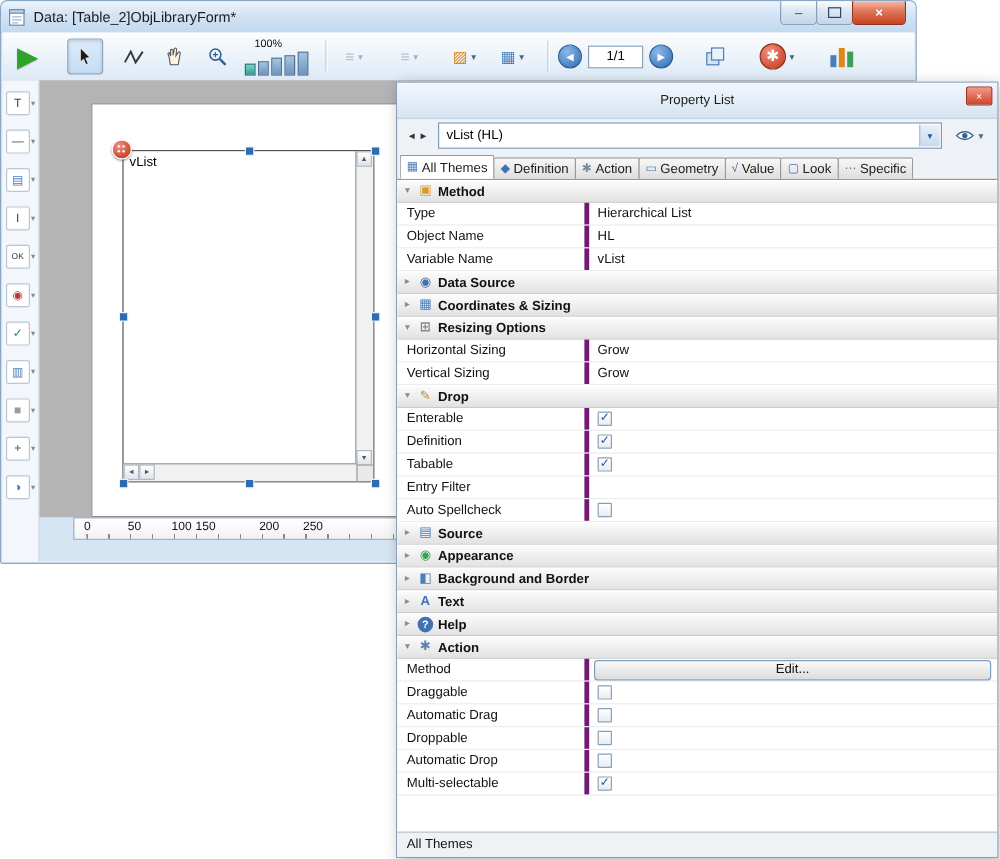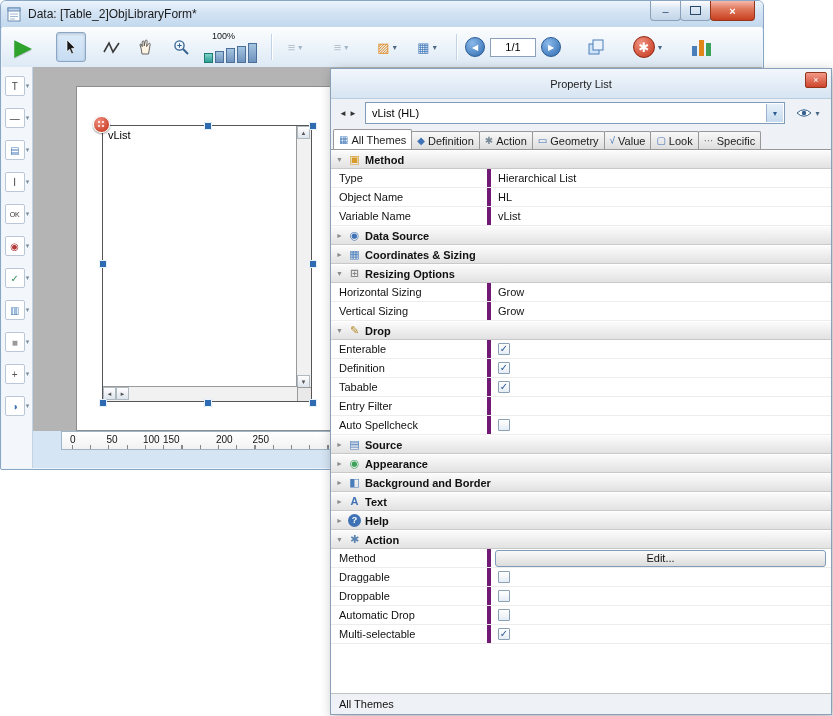--- a/index.html
+++ b/index.html
@@ -488,20 +488,26 @@
           <div class="editbtn">Edit...</div>
         </div>
       </div>
       <div class="prow">
         <div class="plabel">Draggable</div>
         <div class="pvalue">
           <span class="cb"></span>
         </div>
       </div>
       <div class="prow">
+        <div class="plabel">Automatic Drag</div>
+        <div class="pvalue">
+          <span class="cb"></span>
+        </div>
+      </div>
+      <div class="prow">
         <div class="plabel">Droppable</div>
         <div class="pvalue">
           <span class="cb"></span>
         </div>
       </div>
       <div class="prow">
         <div class="plabel">Automatic Drop</div>
         <div class="pvalue">
           <span class="cb"></span>
         </div>

